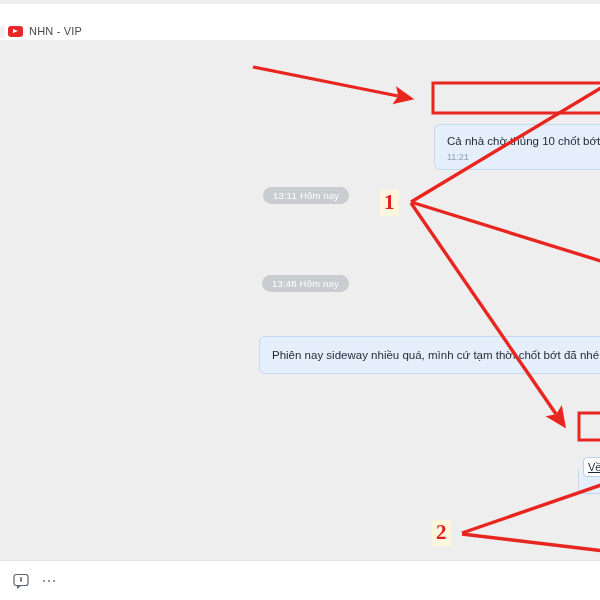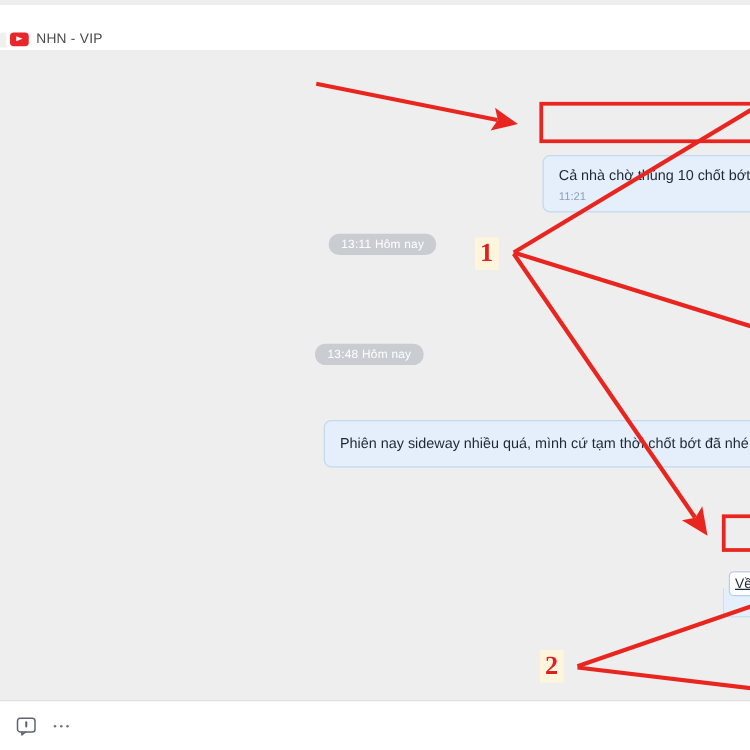--- a/index.html
+++ b/index.html
@@ -131,21 +131,21 @@
     padding: 0 10px;
   }
   .daypill span {
     font-size: 9.5px;
     color: #ffffff;
     white-space: nowrap;
     letter-spacing: .2px;
     text-align: right;
   }
   #daypill-1 { left: 263px; top: 147px; }
-  #daypill-2 { left: 252px; top: 235px; }
+  #daypill-2 { left: 262px; top: 235px; }
 
   
   .chip-ve {
     position: absolute;
     left: 583px;
     top: 417px;
     height: 20px;
     min-width: 24px;
     background: #ffffff;
     border: 1px solid #b9cfe9;

